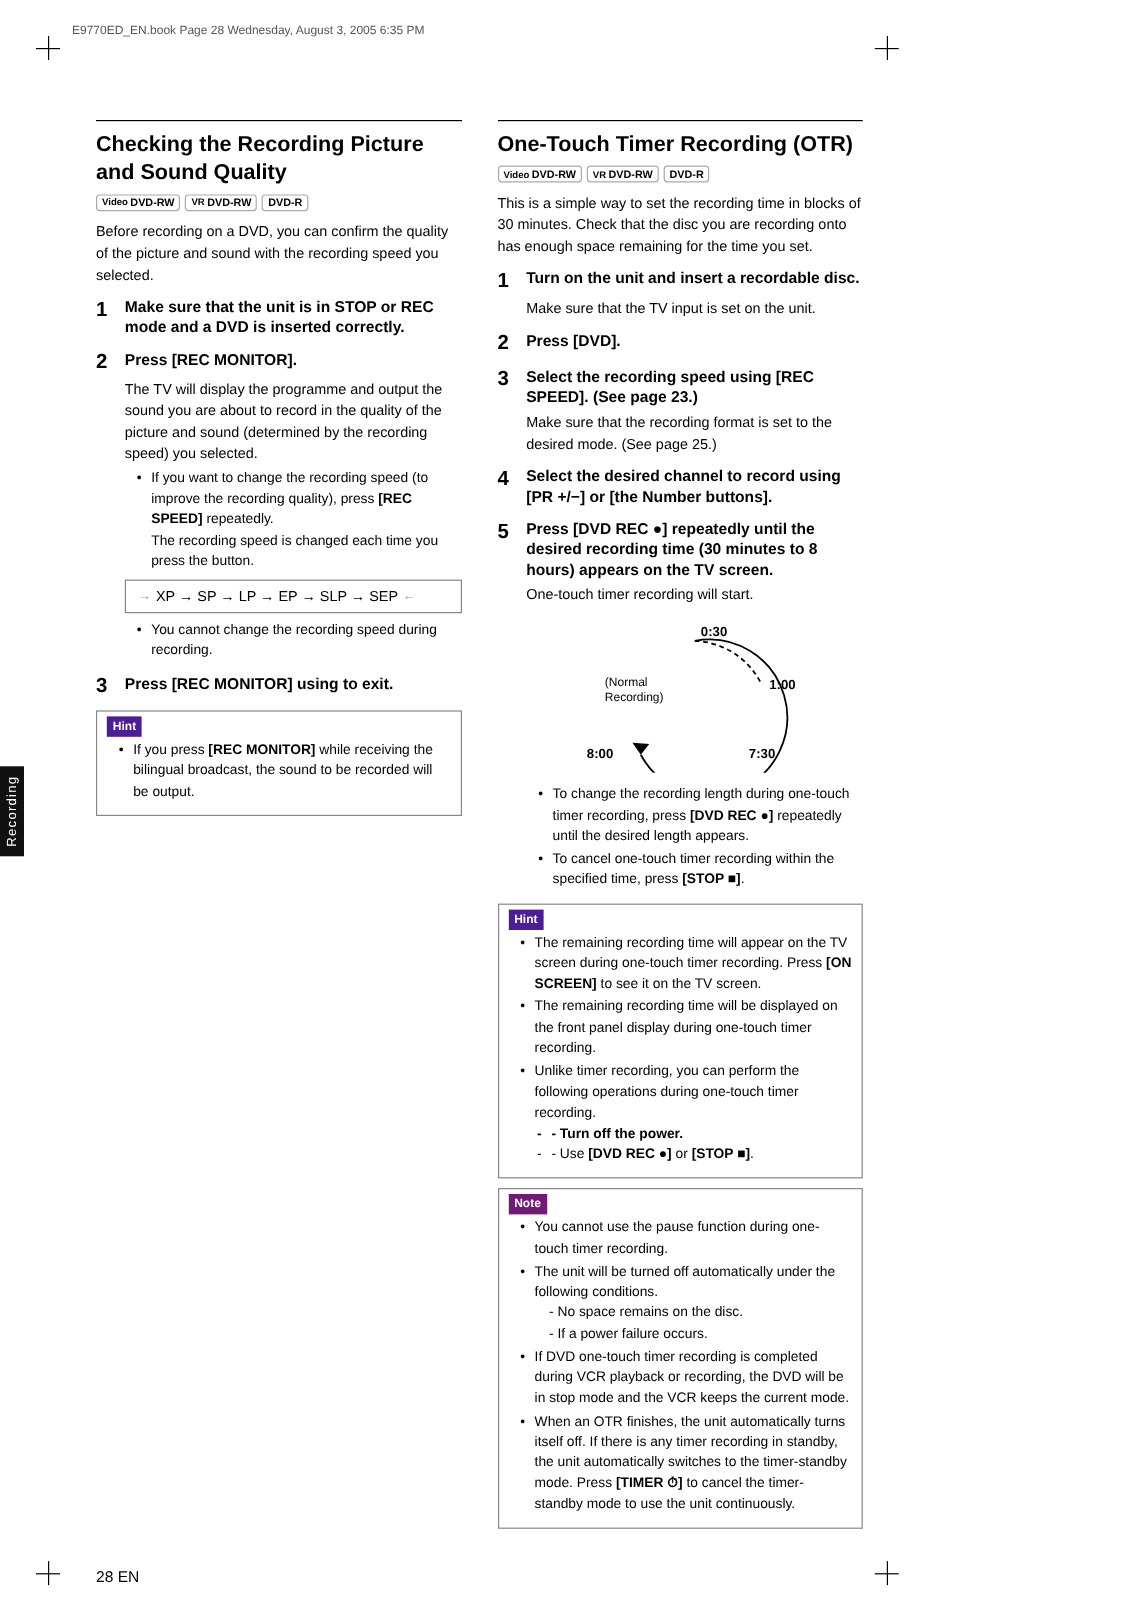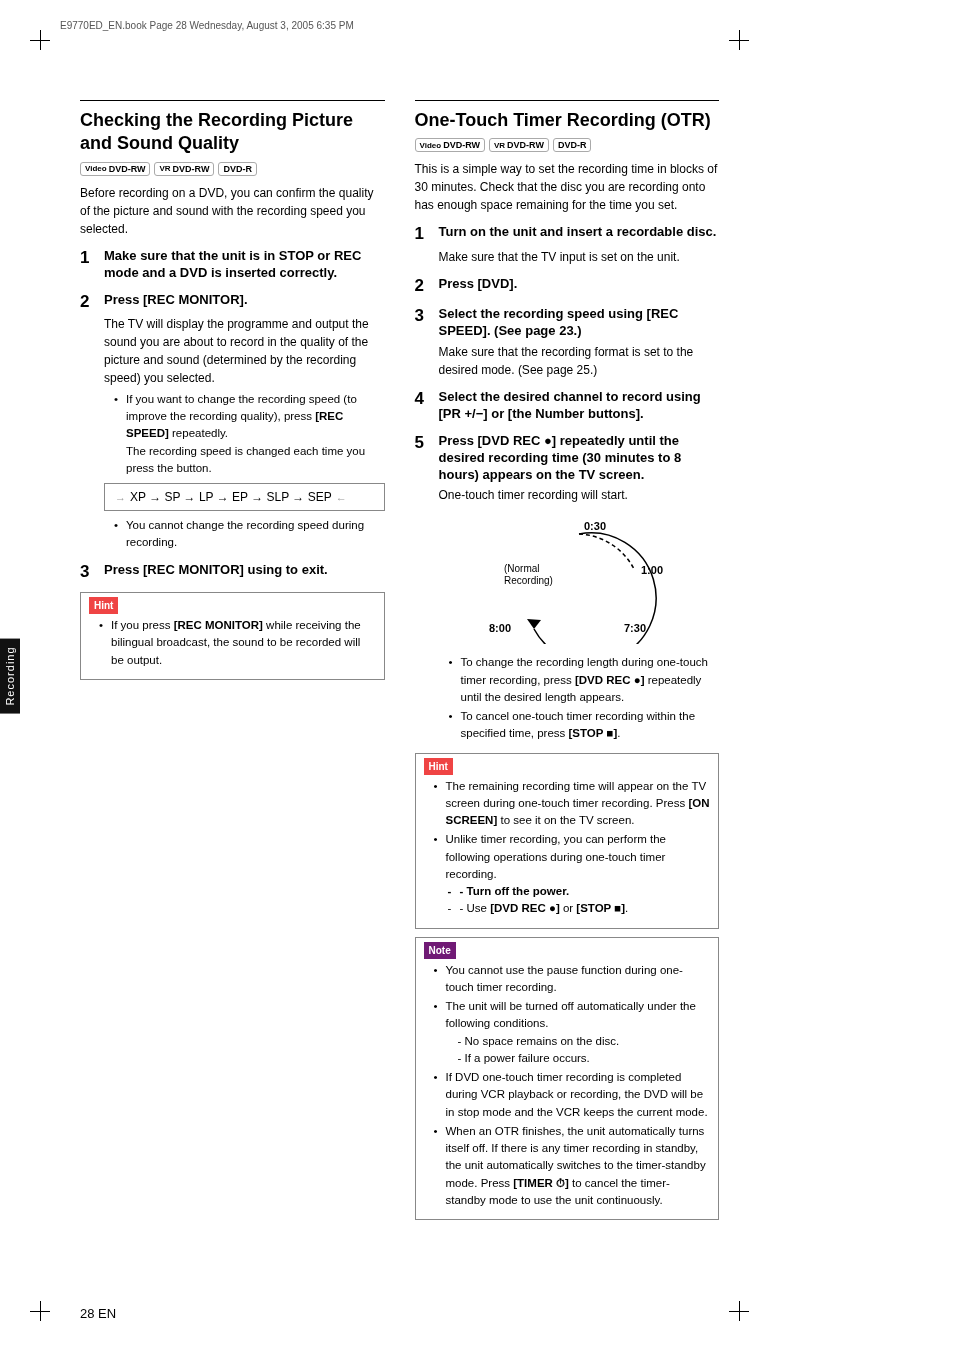--- a/index.html
+++ b/index.html
@@ -192,21 +192,21 @@
     .hint-box, .note-box {
       border: 1px solid #888;
       padding: 4px 8px;
       margin: 8px 0;
       font-size: 11.5px;
       line-height: 1.5;
     }
 
     .hint-label, .note-label {
       display: inline-block;
-      background: #ef4444;
+      background: #4c1d95;
       color: #fff;
       font-size: 10px;
       font-weight: bold;
       padding: 1px 5px;
       margin-bottom: 3px;
     }
 
     .note-label { background: #701a75; }
 
     
@@ -410,20 +410,21 @@
               <li>To change the recording length during one-touch timer recording, press <span class="bold-text">[DVD REC ●]</span> repeatedly until the desired length appears.</li>
               <li>To cancel one-touch timer recording within the specified time, press <span class="bold-text">[STOP ■]</span>.</li>
             </ul>
           </div>
         </div>
 
         <div class="hint-box">
           <div class="hint-label">Hint</div>
           <ul class="bullet-list">
             <li>The remaining recording time will appear on the TV screen during one-touch timer recording. Press <span class="bold-text">[ON SCREEN]</span> to see it on the TV screen.</li>
+            <li>The remaining recording time will be displayed on the front panel display during one-touch timer recording.</li>
             <li>
               Unlike timer recording, you can perform the following operations during one-touch timer recording.<br>
               <span class="sub-bullet" style="display:block; padding-left:14px; position:relative;font-weight:bold;">- Turn off the power.</span>
               <span class="sub-bullet" style="display:block; padding-left:14px; position:relative;">- Use <span class="bold-text">[DVD REC ●]</span> or <span class="bold-text">[STOP ■]</span>.</span>
             </li>
           </ul>
         </div>
 
         <div class="note-box">
           <div class="note-label">Note</div>

